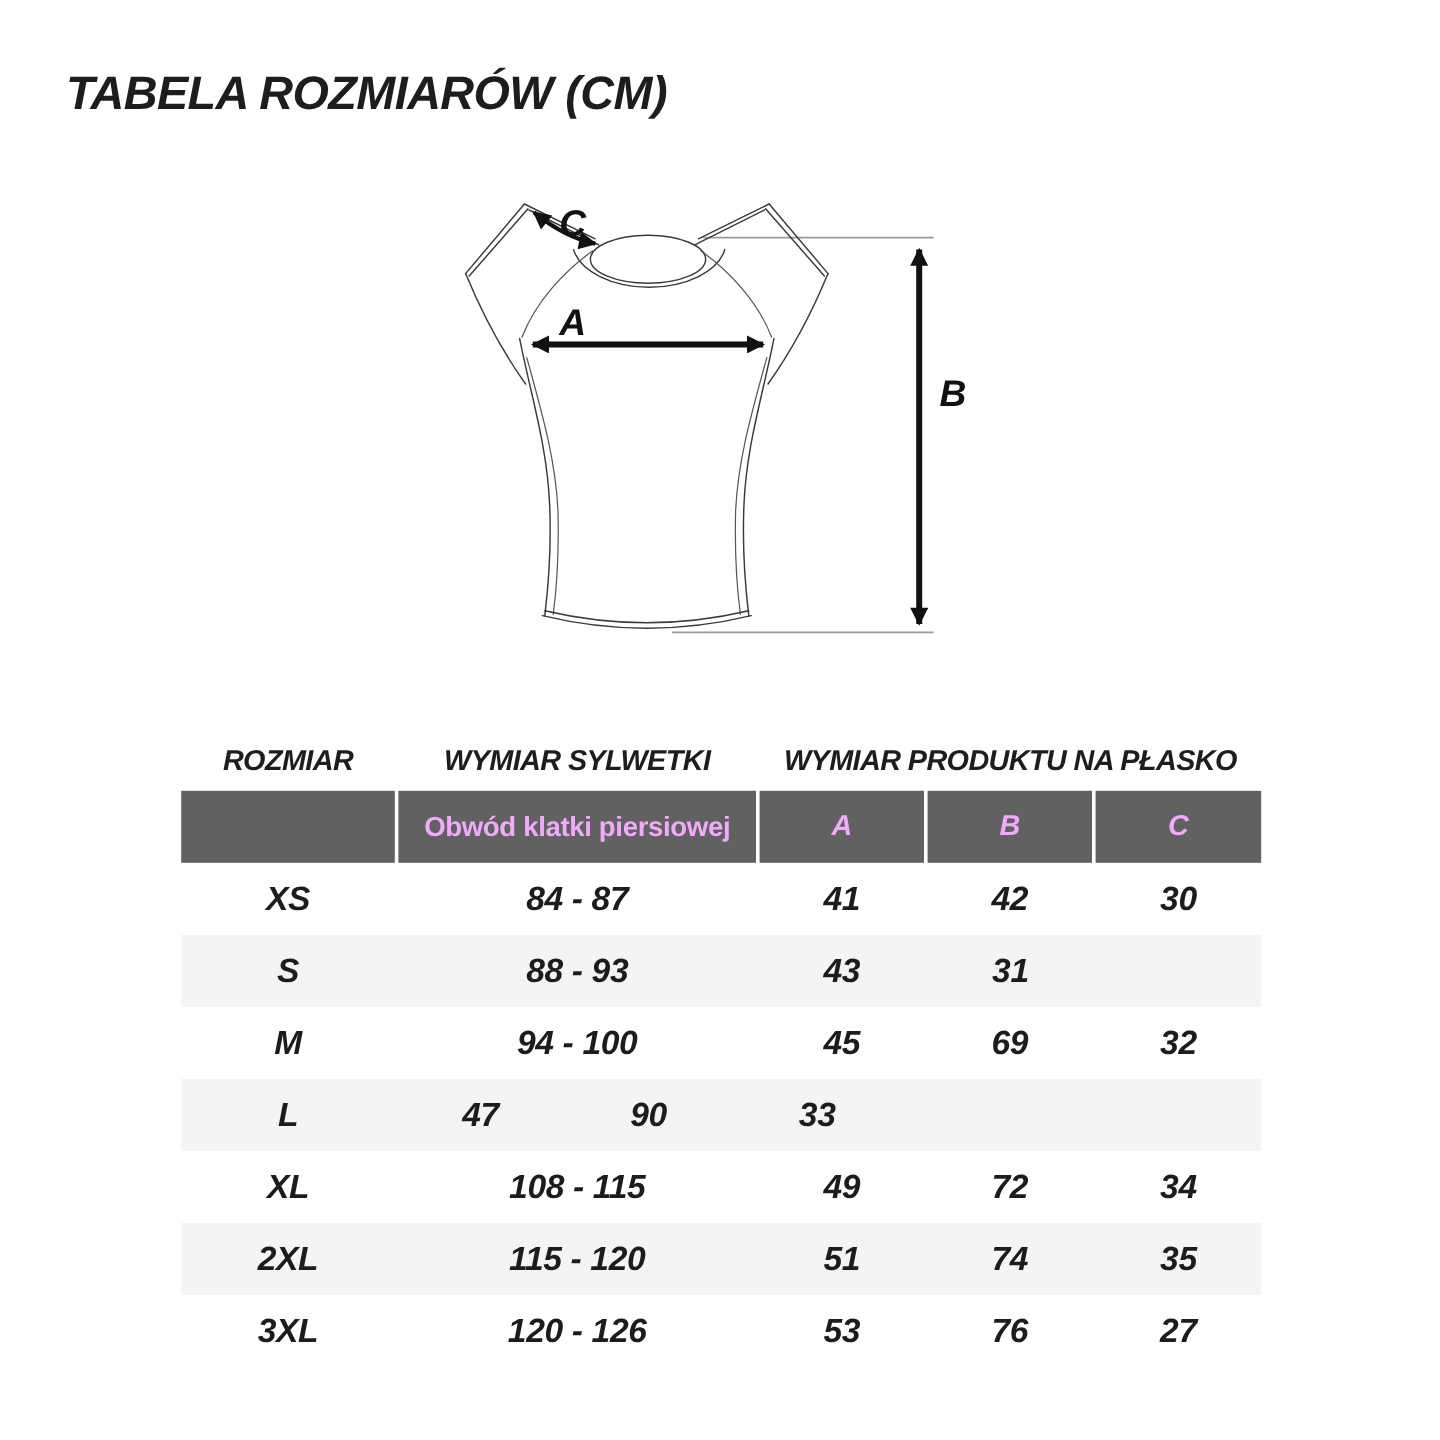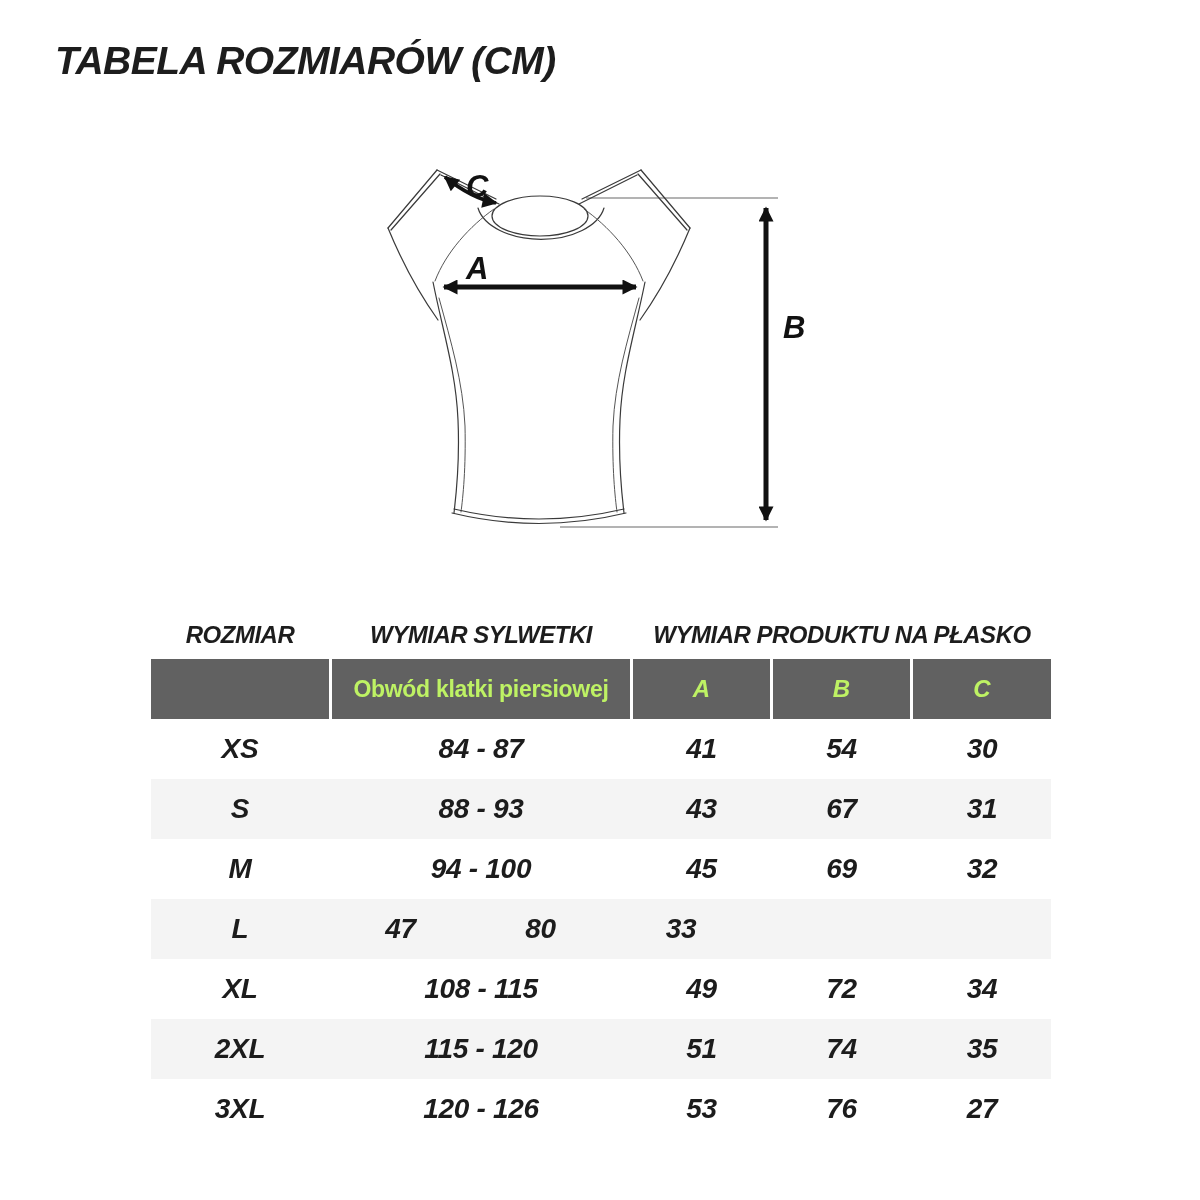--- a/index.html
+++ b/index.html
@@ -2,21 +2,21 @@
 <html><head>
 <meta charset="utf-8">
 <style>
   html,body{margin:0;padding:0;background:#ffffff;}
   .canvas{
     position:relative;width:1200px;height:1200px;background:#ffffff;overflow:hidden;
     font-family:"Liberation Sans",sans-serif;color:#1c1c1c;
   }
   
   .page-title{
-    position:absolute;left:55px;top:39px;
+    position:absolute;left:55px;top:57px;
     font-size:39px;font-weight:700;font-style:italic;
     letter-spacing:-0.5px;color:#1d1d1d;white-space:nowrap;
   }
   
   .diagram{position:absolute;left:370px;top:148px;width:450px;height:402px;}
   .diagram text{
     font-family:"Liberation Sans",sans-serif;font-style:italic;font-weight:700;
     font-size:31px;fill:#111111;
   }
   
@@ -24,21 +24,21 @@
   .grow,.subrow,.trow{display:flex;gap:3px;}
   .c1{width:178px;} .c2{width:298px;} .c3{width:137px;} .c4{width:138px;}
   .cgroup3{width:418px;}
   .cell{display:flex;align-items:center;justify-content:center;}
   .grow{height:46px;}
   .grow .cell{
     font-size:24px;font-weight:700;font-style:italic;color:#1d1d1d;
     letter-spacing:-0.5px;white-space:nowrap;
   }
   .subrow{height:60px;margin-top:1px;}
-  .subrow .cell{color:#bef264;}
+  .subrow .cell{color:#f0abfc;}
   .cell.dark{background:#616161;}
   .sub-chest{font-size:23px;font-weight:700;font-style:normal;letter-spacing:-0.3px;}
   .sub-abc{font-size:24px;font-weight:700;font-style:italic;}
   .trow{height:60px;}
   .trow.alt{background:#f4f4f4;}
   .trow .cell{
     font-size:28px;font-weight:700;font-style:italic;color:#1c1c1c;
     letter-spacing:-0.3px;white-space:nowrap;
   }
 </style>
@@ -116,44 +116,43 @@
       <div class="cell c2 dark sub-chest">Obwód klatki piersiowej</div>
       <div class="cell c3 dark sub-abc">A</div>
       <div class="cell c3 dark sub-abc">B</div>
       <div class="cell c4 dark sub-abc">C</div>
     </div>
 
     <div class="trow">
       <div class="cell c1">XS</div>
       <div class="cell c2">84 - 87</div>
       <div class="cell c3">41</div>
-      <div class="cell c3">54</div>
+      <div class="cell c3">42</div>
       <div class="cell c4">30</div>
     </div>
 
     <div class="trow alt">
       <div class="cell c1">S</div>
       <div class="cell c2">88 - 93</div>
       <div class="cell c3">43</div>
-      <div class="cell c3">67</div>
       <div class="cell c4">31</div>
     </div>
 
     <div class="trow">
       <div class="cell c1">M</div>
       <div class="cell c2">94 - 100</div>
       <div class="cell c3">45</div>
       <div class="cell c3">69</div>
       <div class="cell c4">32</div>
     </div>
 
     <div class="trow alt">
       <div class="cell c1">L</div>
       <div class="cell c3">47</div>
-      <div class="cell c3">80</div>
+      <div class="cell c3">90</div>
       <div class="cell c4">33</div>
     </div>
 
     <div class="trow">
       <div class="cell c1">XL</div>
       <div class="cell c2">108 - 115</div>
       <div class="cell c3">49</div>
       <div class="cell c3">72</div>
       <div class="cell c4">34</div>
     </div>

